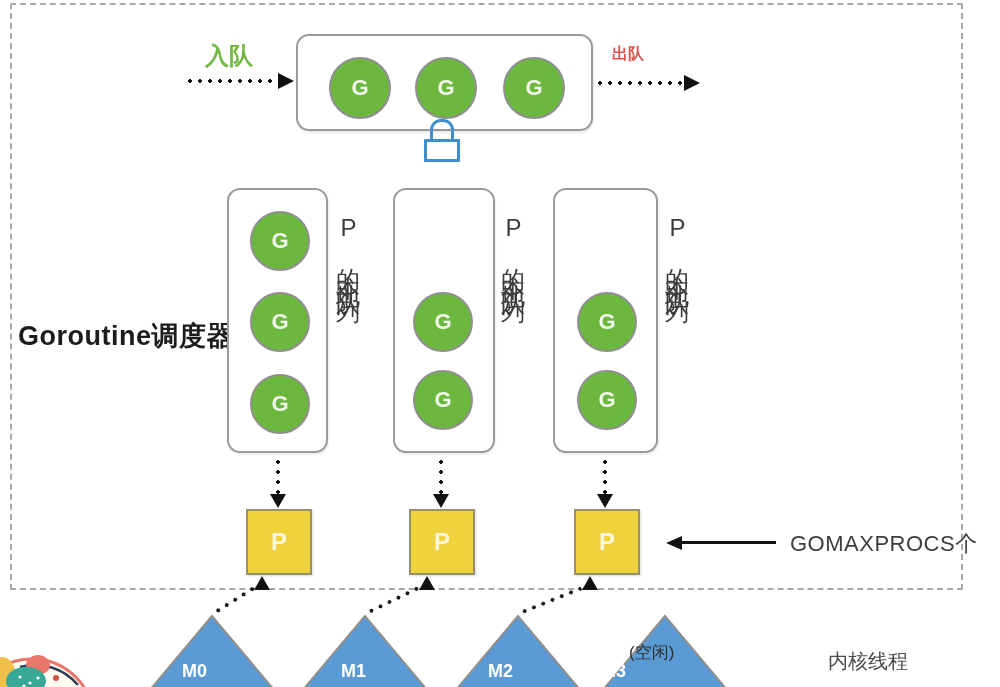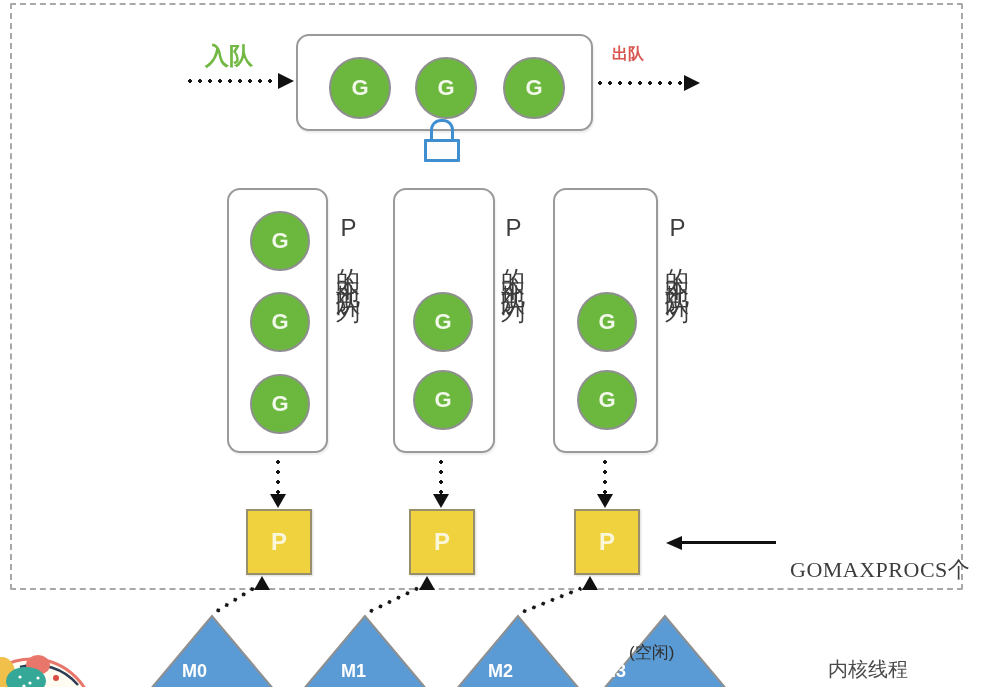--- a/index.html
+++ b/index.html
@@ -35,26 +35,26 @@
   .lock .body{width:30px;height:17px;border:3px solid #3e8ed0;background:#fdfdfd;border-radius:1px;}
   
   .sched{left:18px;top:318px;font-size:27px;font-weight:bold;color:#1c1c1c;letter-spacing:0.5px;}
   
   .lq-box{top:188px;height:261px;background:#fff;border:2px solid #9a9a9a;border-radius:13px;box-shadow:1px 2px 2px rgba(0,0,0,0.07);}
   .vlabel{top:214px;writing-mode:vertical-rl;text-orientation:upright;font-size:24px;color:#3c3c3c;letter-spacing:8px;line-height:28px;}
   
   .pbox{width:62px;height:62px;background:#f0d23e;border:2px solid #97906b;display:flex;align-items:center;justify-content:center;
     color:#faf6da;font-weight:bold;font-size:24px;box-shadow:1px 1px 2px rgba(0,0,0,0.15);}
   .solid-h{height:3px;background:#111;}
-  .gomax{left:790px;top:555px;font-size:22px;color:#3d3d3d;letter-spacing:0.5px;font-family:Liberation Serif, serif;}
+  .gomax{left:790px;top:529px;font-size:22px;color:#3d3d3d;letter-spacing:0.5px;}
   
   .tri-wrap{left:0;top:608px;width:1000px;height:79px;overflow:hidden;}
   .mlabel{width:60px;color:#fff;font-weight:bold;font-size:18px;}
   .idle{left:629px;top:641px;font-size:17px;color:#2e2e2e;}
-  .kernel{left:828px;top:648px;font-size:20px;color:#4a4a4a;margin-top:8px;}
+  .kernel{left:828px;top:648px;font-size:20px;color:#4a4a4a;}
 </style>
 </head>
 <body>
 
 <div class="canvas">
 
   <div class="abs frame"></div>
 
 
   <div class="abs enqueue">入队</div>
@@ -74,20 +74,21 @@
     </div>
   <div class="abs gcircle" style="left:503px;top:57px;">
       <span>G</span>
     </div>
 
   <div class="abs lock" style="left:424px;top:119px;">
     <div class="shackle"></div>
     <div class="body"></div>
   </div>
 
+  <div class="abs sched">Goroutine调度器</div>
 
   <div class="abs lq-box" style="left:227px;width:97px;"></div>
   <div class="abs gcircle small" style="left:250px;top:211px;">
       <span>G</span>
     </div>
   <div class="abs gcircle small" style="left:250px;top:292px;">
       <span>G</span>
     </div>
   <div class="abs gcircle small" style="left:250px;top:374px;">
       <span>G</span>

